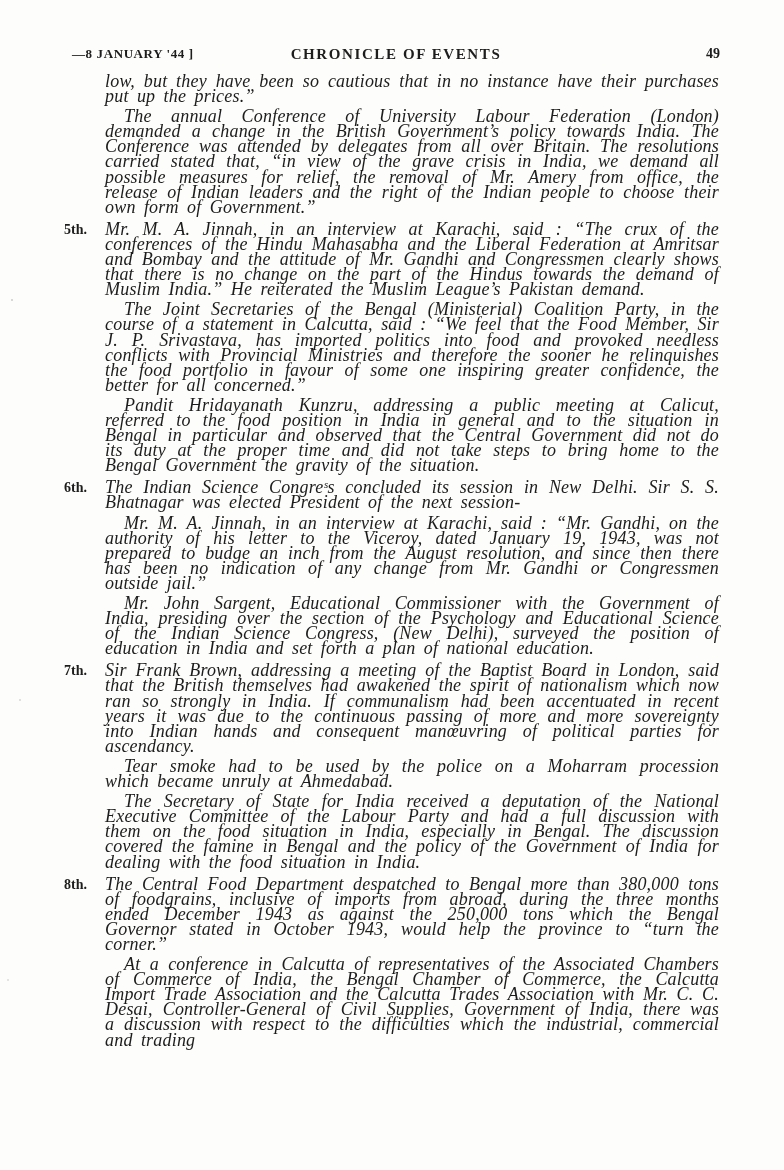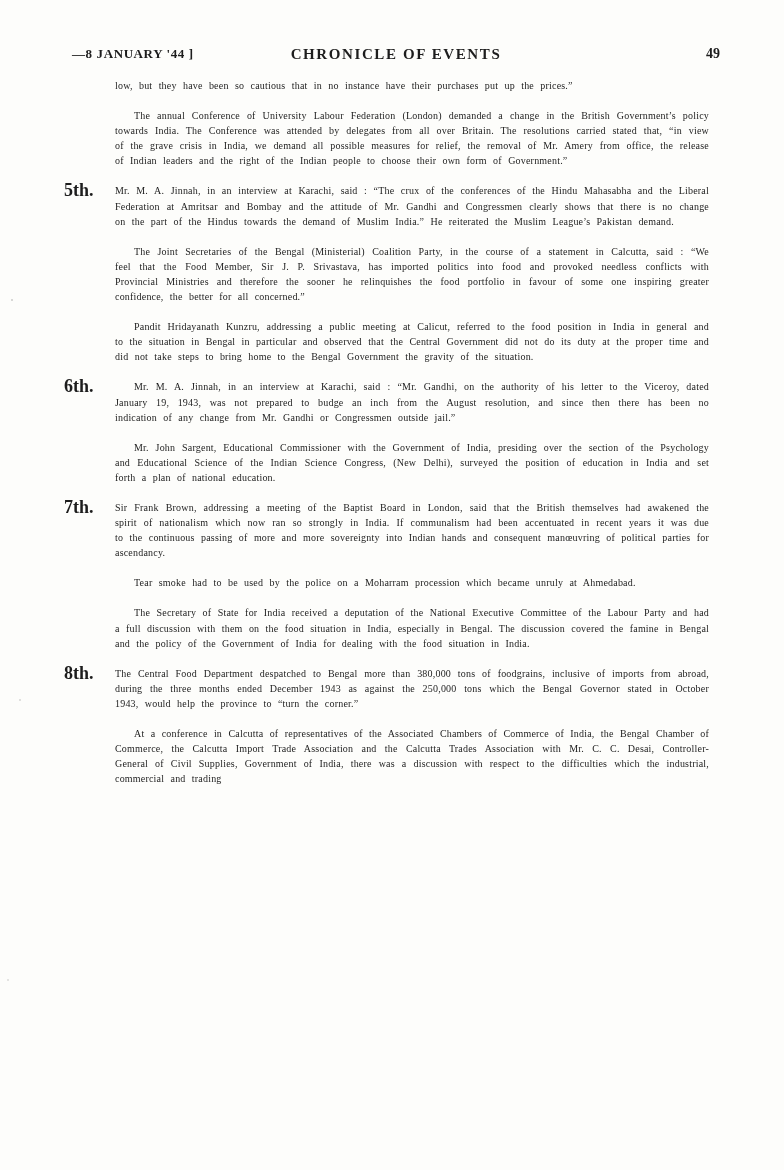--- a/index.html
+++ b/index.html
@@ -46,30 +46,31 @@
   }
   .body-col{}
   .entry{
     position:relative;
     padding-left:36px;
   }
   .entry.marked{margin-top:7px;}
   .entry .marker{
     position:absolute;left:0;top:0;
     font-weight:bold;
-    font-size:18px;
+    font-size:14px;
     line-height:15.1px;
   }
   .para{
-    margin:15px;
-    font-size:10px;
+    margin:5px;
+    font-size:18px;
     line-height:15.1px;
     text-align:justify;
     word-spacing:3.6px;
     letter-spacing:0.2px;
+    font-style:italic;
   }
   .para.indent{text-indent:19px;}
 </style>
 </head>
 <body>
 
 <div class="page">
   <div class="header">
     <span class="left">—8 JANUARY '44 ]</span>
     <span class="center">CHRONICLE OF EVENTS</span>
@@ -81,20 +82,21 @@
         <p class="para indent">The annual Conference of University Labour Federation (London) demanded a change in the British Government’s policy towards India. The Conference was attended by delegates from all over Britain. The resolutions carried stated that, “in view of the grave crisis in India, we demand all possible measures for relief, the removal of Mr. Amery from office, the release of Indian leaders and the right of the Indian people to choose their own form of Government.”</p>
       </div>
       <div class="entry marked">
         <span class="marker">5th.</span>
         <p class="para">Mr. M. A. Jinnah, in an interview at Karachi, said : “The crux of the conferences of the Hindu Mahasabha and the Liberal Federation at Amritsar and Bombay and the attitude of Mr. Gandhi and Congressmen clearly shows that there is no change on the part of the Hindus towards the demand of Muslim India.” He reiterated the Muslim League’s Pakistan demand.</p>
         <p class="para indent">The Joint Secretaries of the Bengal (Ministerial) Coalition Party, in the course of a statement in Calcutta, said : “We feel that the Food Member, Sir J. P. Srivastava, has imported politics into food and provoked needless conflicts with Provincial Ministries and therefore the sooner he relinquishes the food portfolio in favour of some one inspiring greater confidence, the better for all concerned.”</p>
         <p class="para indent">Pandit Hridayanath Kunzru, addressing a public meeting at Calicut, referred to the food position in India in general and to the situation in Bengal in particular and observed that the Central Government did not do its duty at the proper time and did not take steps to bring home to the Bengal Government the gravity of the situation.</p>
       </div>
       <div class="entry marked">
         <span class="marker">6th.</span>
+        <p class="para">The Indian Science Congreˢs concluded its session in New Delhi. Sir S. S. Bhatnagar was elected President of the next session-</p>
         <p class="para indent">Mr. M. A. Jinnah, in an interview at Karachi, said : “Mr. Gandhi, on the authority of his letter to the Viceroy, dated January 19, 1943, was not prepared to budge an inch from the August resolution, and since then there has been no indication of any change from Mr. Gandhi or Congressmen outside jail.”</p>
         <p class="para indent">Mr. John Sargent, Educational Commissioner with the Government of India, presiding over the section of the Psychology and Educational Science of the Indian Science Congress, (New Delhi), surveyed the position of education in India and set forth a plan of national education.</p>
       </div>
       <div class="entry marked">
         <span class="marker">7th.</span>
         <p class="para">Sir Frank Brown, addressing a meeting of the Baptist Board in London, said that the British themselves had awakened the spirit of nationalism which now ran so strongly in India. If communalism had been accentuated in recent years it was due to the continuous passing of more and more sovereignty into Indian hands and consequent manœuvring of political parties for ascendancy.</p>
         <p class="para indent">Tear smoke had to be used by the police on a Moharram procession which became unruly at Ahmedabad.</p>
         <p class="para indent">The Secretary of State for India received a deputation of the National Executive Committee of the Labour Party and had a full discussion with them on the food situation in India, especially in Bengal. The discussion covered the famine in Bengal and the policy of the Government of India for dealing with the food situation in India.</p>
       </div>
       <div class="entry marked">

